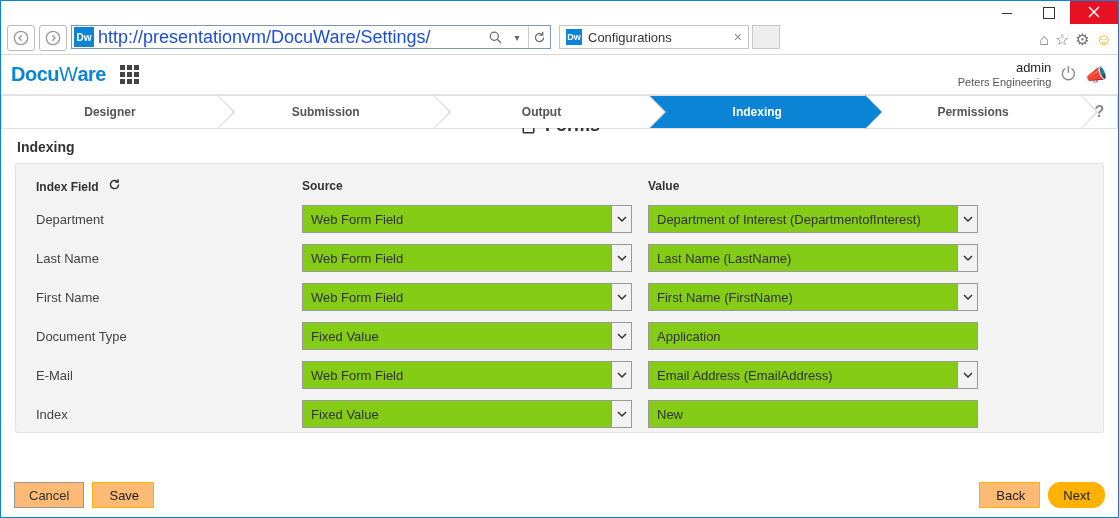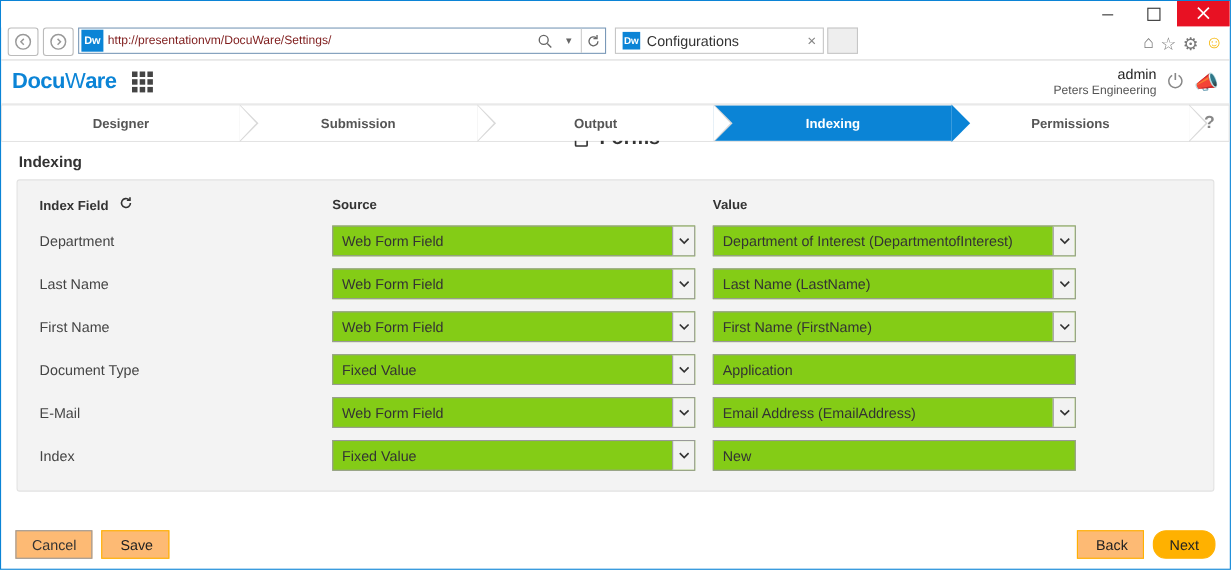--- a/index.html
+++ b/index.html
@@ -66,21 +66,21 @@
     display: flex;
     align-items: center;
     background:#fff;
   }
   .addr-icon {
     width:20px;height:20px;background:#0b84d6;color:#fff;font-size:10px;
     display:flex;align-items:center;justify-content:center;margin:0 2px;
     font-weight:bold;
   }
   .addr-input {
-    flex:1; border:none; outline:none; font-size:11px; color:#7f1d1d; padding:0 2px;
+    flex:1; border:none; outline:none; font-size:18px; color:#1d4ed8; padding:0 2px;
   }
   .addr-btn {
     width:22px;height:22px;display:flex;align-items:center;justify-content:center;
     color:#666;border-left:1px solid #ccc;
   }
   .addr-btn.noborder { border-left:none; }
   .tab {
     height:24px; border:1px solid #c6c6c6; display:flex; align-items:center;
     padding:0 6px; gap:6px; margin-left:4px; width:190px;
     background:#fff;
@@ -163,21 +163,21 @@
   .help-cell {
     width:36px;flex:none;display:flex;align-items:center;justify-content:center;
     border-left:1px solid #e0e0e0;color:#888;font-size:16px;font-weight:bold;
   }
 
   
   .content { padding: 8px 14px 0 14px; }
   .section-title { font-size:14px;font-weight:700;color:#333;margin:2px 0 8px 2px;}
   .panel {
     background:#f3f3f3;border:1px solid #e2e2e2;border-radius:3px;
-    padding:14px 20px 18px 20px;
+    padding:14px 20px 4px 20px;
   }
   .grid {
     display:grid;
     grid-template-columns: 250px 330px 330px;
     column-gap: 16px;
     row-gap: 11px;
     align-items:center;
   }
   .colhdr { font-size:12px;font-weight:700;color:#333; }
   .colhdr .refresh { margin-left:6px;color:#444; display:inline-block;}

